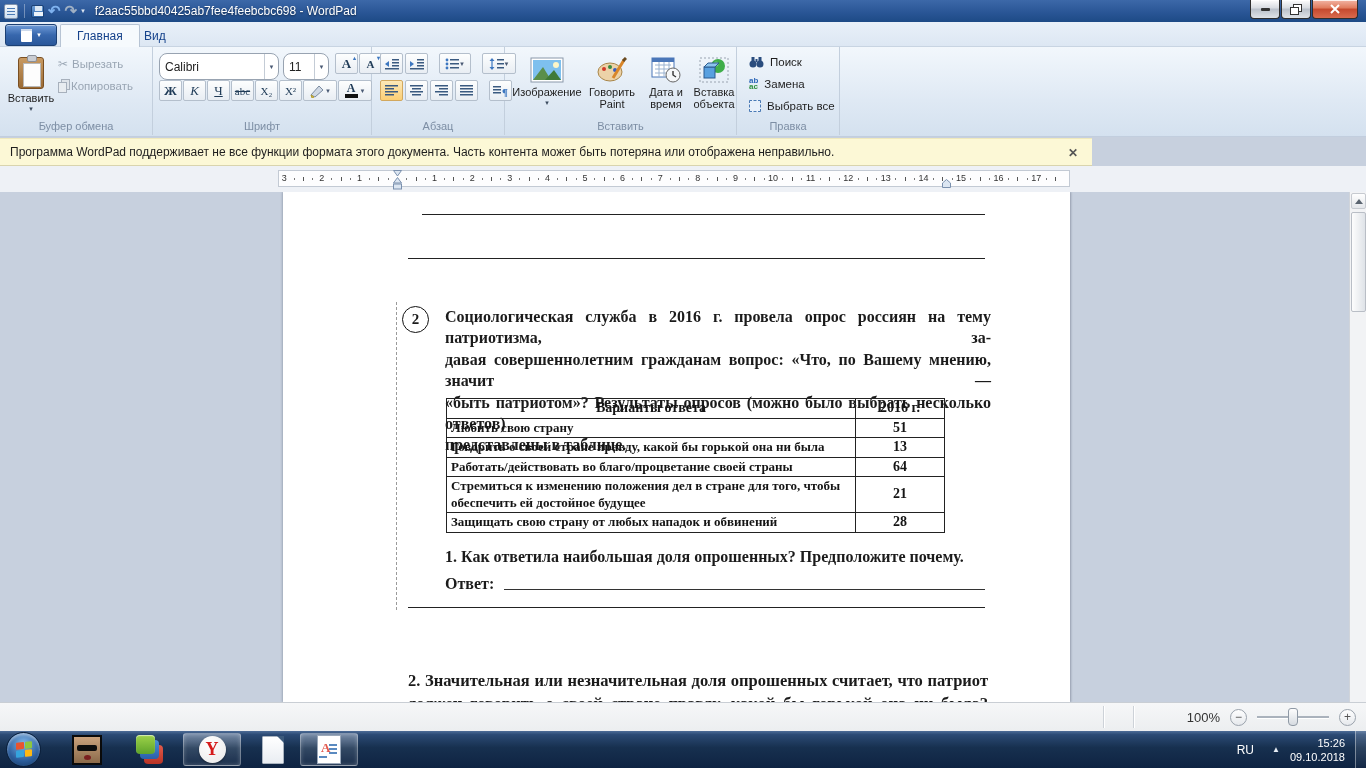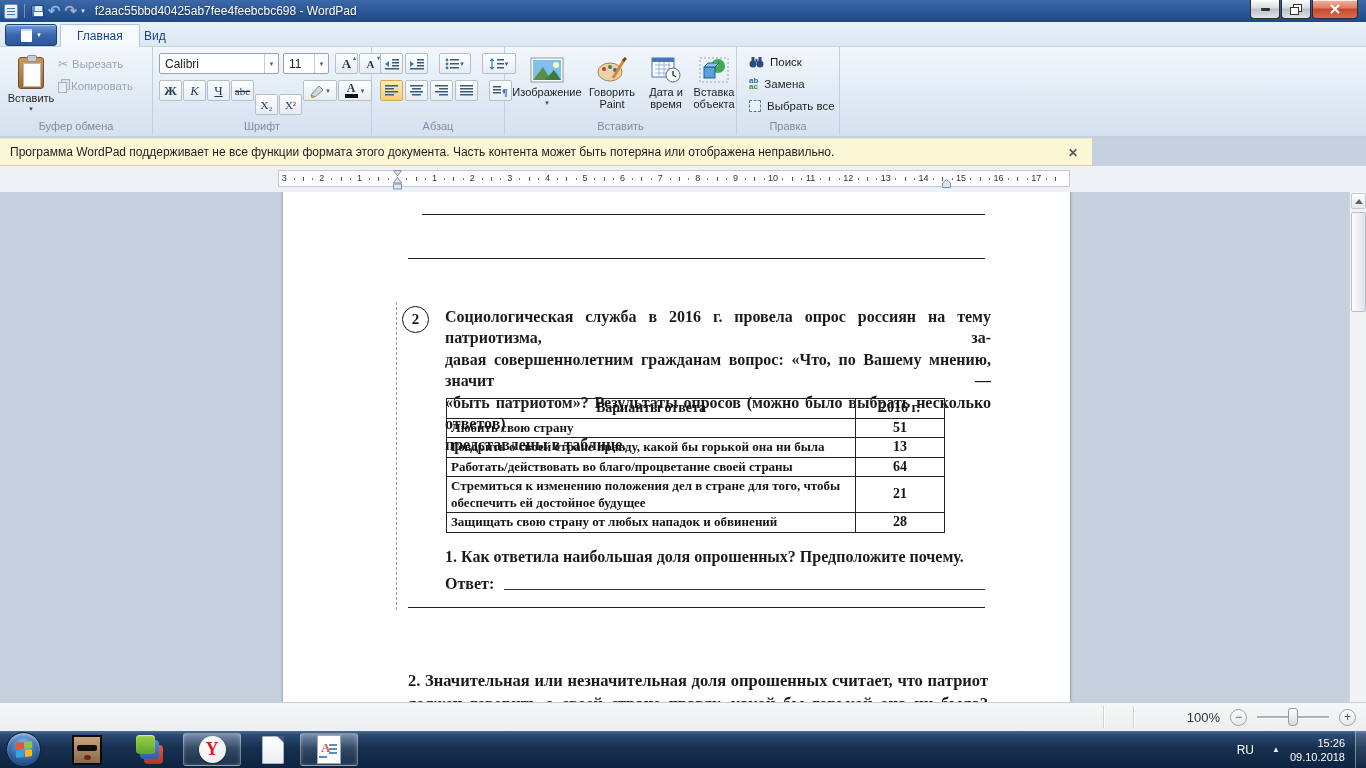--- a/index.html
+++ b/index.html
@@ -65,37 +65,37 @@
   .paste-btn { position:absolute; left:8px; top:5px; width:46px; height:72px; }
   .clipboard-ic { width:26px; height:32px; background:linear-gradient(#c89a62,#9a6a34); border:1px solid #7a4f22; border-radius:3px; position:relative; }
   .clipboard-ic::before { content:""; position:absolute; left:4px; top:5px; width:16px; height:22px; background:#fdfdfd; border:1px solid #b9b9b9; }
   .clipboard-ic::after { content:""; position:absolute; left:8px; top:-3px; width:8px; height:5px; background:#c9ccd2; border:1px solid #8a8f98; border-radius:2px; }
   .paste-arrow { font-size:7px; color:#3a4a5e; margin-top:1px; }
   .smallrow { position:absolute; left:58px; display:flex; align-items:center; gap:4px; height:18px; }
   .smallrow .lbl { font-size:11.5px; color:#9aa6b4; }
   .scissors { color:#9aa6b4; font-size:12px; }
   .copy-ic { width:9px; height:11px; background:#e8ecf0; border:1px solid #a7b0bc; box-shadow:3px -3px 0 -1px #dfe4ea,3px -3px 0 0 #a7b0bc; margin-top:3px; }
 
-  .combo { position:absolute; height:21px; background:#fff; border:1px solid #98a3b1; border-radius:2px;
+  .combo { position:absolute; height:27px; background:#fff; border:1px solid #98a3b1; border-radius:8px;
     display:flex; align-items:center; font-size:12px; color:#222; }
   .combo .val { padding-left:5px; flex:1; }
   .combo .drop { width:14px; height:100%; border-left:1px solid #c4ccd6; display:flex; align-items:center; justify-content:center; font-size:6px; color:#4a5a74; }
   .btn22 { width:23px; height:21px; border:1px solid #b4bfcc; border-radius:2px;
     background:linear-gradient(#fdfefe,#e8edf3); display:flex; align-items:center; justify-content:center;
     font-family:"Liberation Serif",serif; font-size:13px; color:#1f3b57; }
   .fontrow1 { position:absolute; left:6px; top:6px; width:210px; height:21px; }
   .fontrow2 { position:absolute; left:6px; top:33px; display:flex; gap:1px; }
   .az { position:relative; font-weight:bold; }
   .az .mini { position:absolute; top:0; right:1px; font-size:6px; }
   .mini.up { color:#3d77c0; } .mini.dn { color:#3d77c0; }
   .b-bold { font-weight:bold; }
   .b-italic { font-style:italic; }
   .b-under { text-decoration:underline; }
   .b-strike { text-decoration:line-through; font-size:11px; }
-  .b-sub, .b-sup { font-size:11px;margin-top:14px; }
+  .b-sub, .b-sup { font-size:11px; }
   .colorA { display:flex; flex-direction:column; align-items:center; line-height:10px; }
   .colorA .bar { width:13px; height:4px; background:#111; margin-top:1px; }
   .pen-ic { display:block; }
 
   .pararow1 { position:absolute; left:8px; top:6px; display:flex; gap:2px; align-items:center; }
   .pararow2 { position:absolute; left:8px; top:33px; display:flex; gap:2px; align-items:center; }
   .btn22.active-align { background:linear-gradient(#fde9b8,#fbce74); border-color:#d2a85e; }
   .gapline { width:7px; }
 
   .insbtn { position:absolute; top:5px; width:54px; height:74px; }

